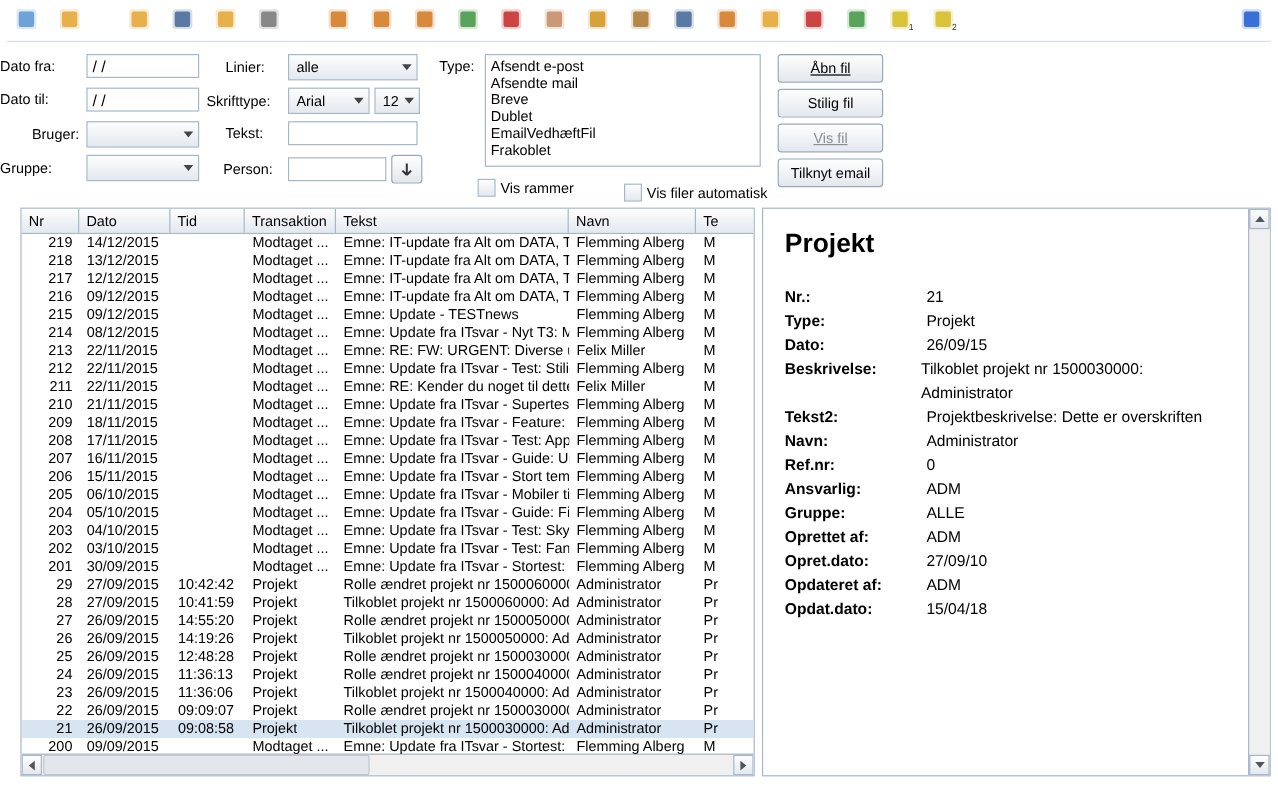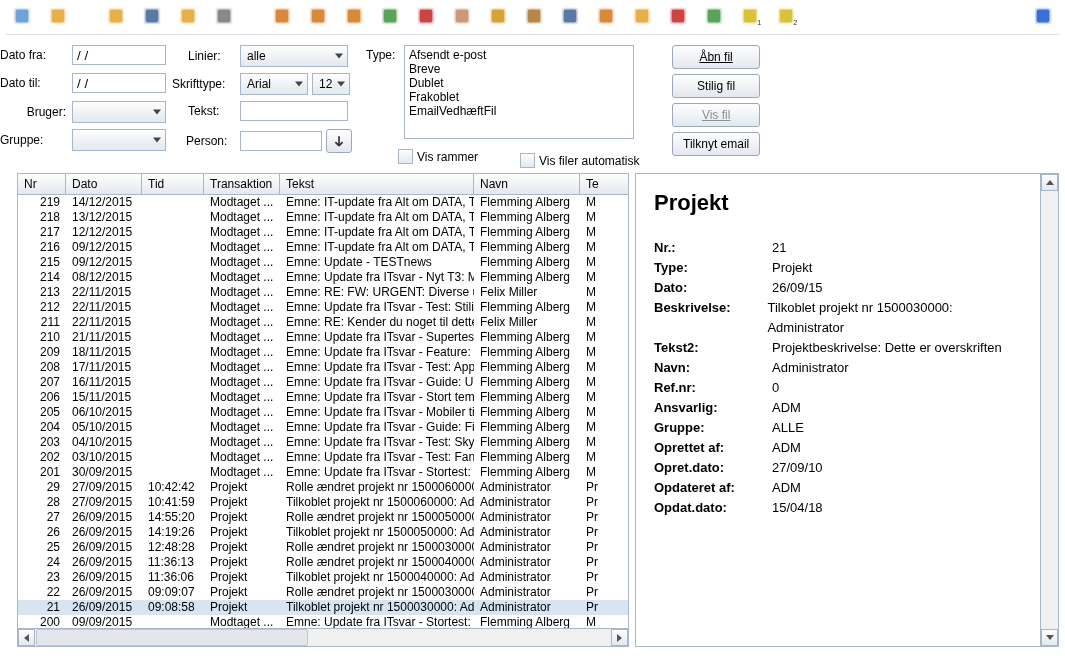--- a/index.html
+++ b/index.html
@@ -31,21 +31,21 @@
   .listbox{border:1px solid var(--border);background:#fff;overflow-y:scroll;font-size:12px;line-height:14px;padding:2px 4px;box-sizing:border-box;}
   .listbox div{white-space:nowrap;}
   .win-btn{height:24px;border:1px solid var(--btn-border);border-radius:3px;background:linear-gradient(var(--btn-top),var(--btn-bot));font-size:12px;min-width:76px;padding:0 10px;cursor:pointer;}
   .win-btn.disabled{color:#8a8f95;}
   .small-btn{width:24px;height:22px;border:1px solid var(--btn-border);border-radius:3px;background:linear-gradient(var(--btn-top),var(--btn-bot));display:flex;align-items:center;justify-content:center;}
   .small-btn svg{width:12px;height:12px;}
   .check{display:flex;align-items:center;gap:4px;}
   .check .box{width:13px;height:13px;border:1px solid var(--border);background:linear-gradient(var(--grad-top),var(--grad-bot));}
 
   
-  .action-col{position:absolute;left:672px;top:42px;display:flex;flex-direction:column;gap:5px;}
+  .action-col{position:absolute;left:648px;top:42px;display:flex;flex-direction:column;gap:5px;}
 
   
   .split{display:flex;gap:6px;padding:4px 6px 0 6px;height:478px;box-sizing:border-box;}
   .grid-wrap{flex:0 0 610px;border:1px solid var(--border);display:flex;flex-direction:column;overflow:hidden;margin-left:11px;}
   .grid-header{display:grid;grid-template-columns:48px 76px 62px 76px 194px 106px 28px;background:linear-gradient(var(--grad-top),var(--grad-bot));border-bottom:1px solid var(--border);}
   .grid-header div{border-right:1px solid var(--border);padding:3px 6px 3px 6px;font-size:12px;white-space:nowrap;overflow:hidden;}
   .grid-header div:last-child{border-right:none;}
   .grid-body{flex:1;overflow-y:scroll;overflow-x:hidden;}
   .grid-row{display:grid;grid-template-columns:48px 76px 62px 76px 194px 106px 28px;white-space:nowrap;font-size:12px;}
   .grid-row div{padding:0 6px;line-height:15px;overflow:hidden;text-overflow:clip;}
@@ -255,24 +255,25 @@
     <input class="text-input" style="width: 82px; margin-left: 4px;">
     <div class="small-btn" style="margin-left:4px">
       <svg viewBox="0 0 10 10">
           <path d="M5 9 L5 1 M5 9 L2 6 M5 9 L8 6" stroke="#333" stroke-width="1.4" fill="none"></path>
         </svg>
     </div>
   </div>
 
   <div class="listbox" style="position:absolute;left:404px;top:4px;width:230px;height:94px" id="type-list">
       <div>Afsendt e-post</div>
+      <div>Afsendte mail</div>
       <div>Breve</div>
       <div>Dublet</div>
+      <div>EmailVedhæftFil</div>
       <div>Frakoblet</div>
-      <div>EmailVedhæftFil</div>
     </div>
 
   <div class="check" style="position:absolute;left:398px;top:108px">
     <span class="box"></span>
     <span>Vis rammer</span>
   </div>
   <div class="check" style="position:absolute;left:520px;top:112px">
     <span class="box"></span>
     <span>Vis filer automatisk</span>
   </div>

